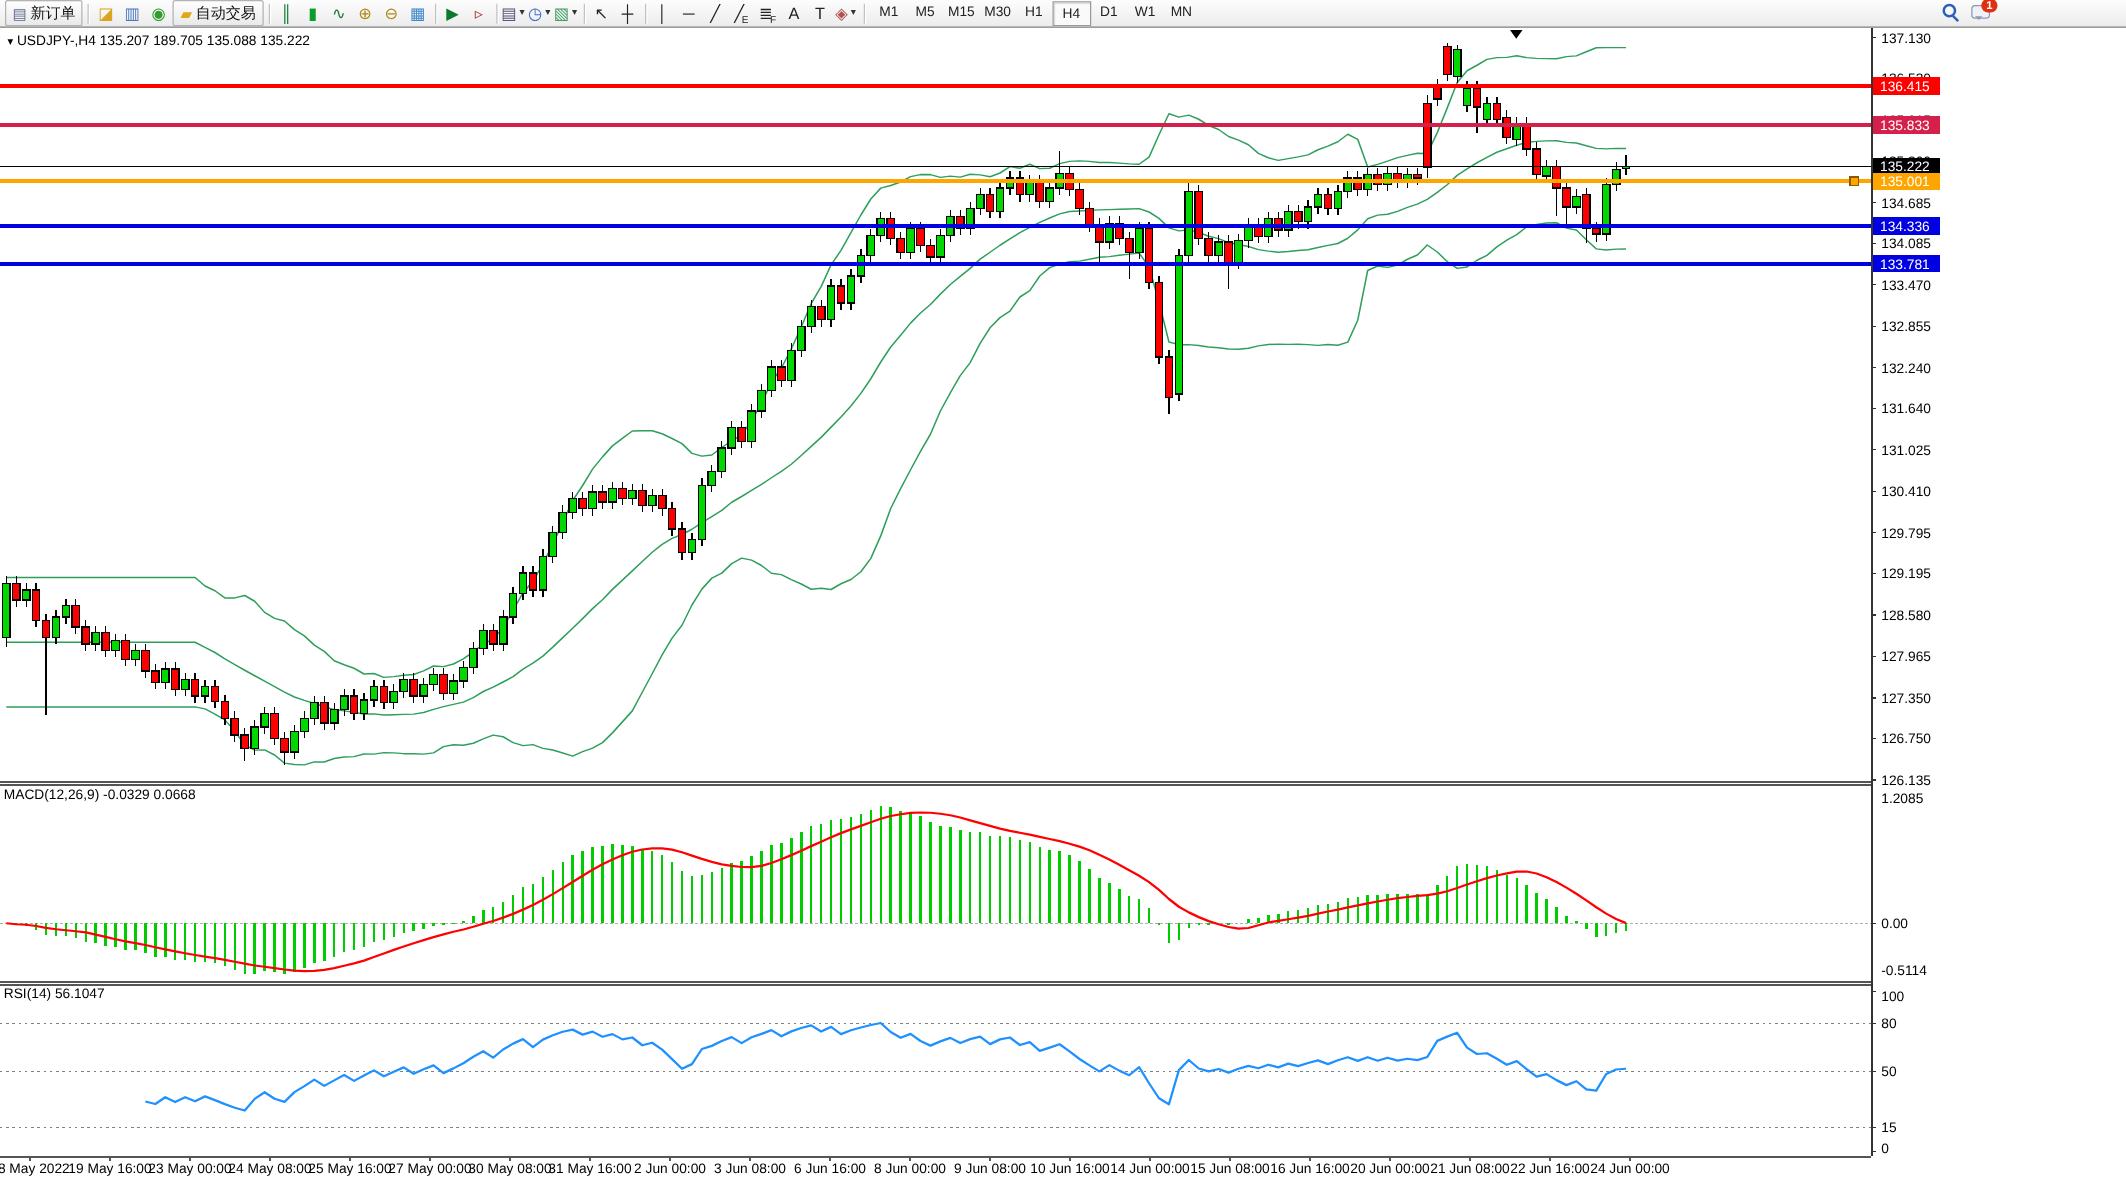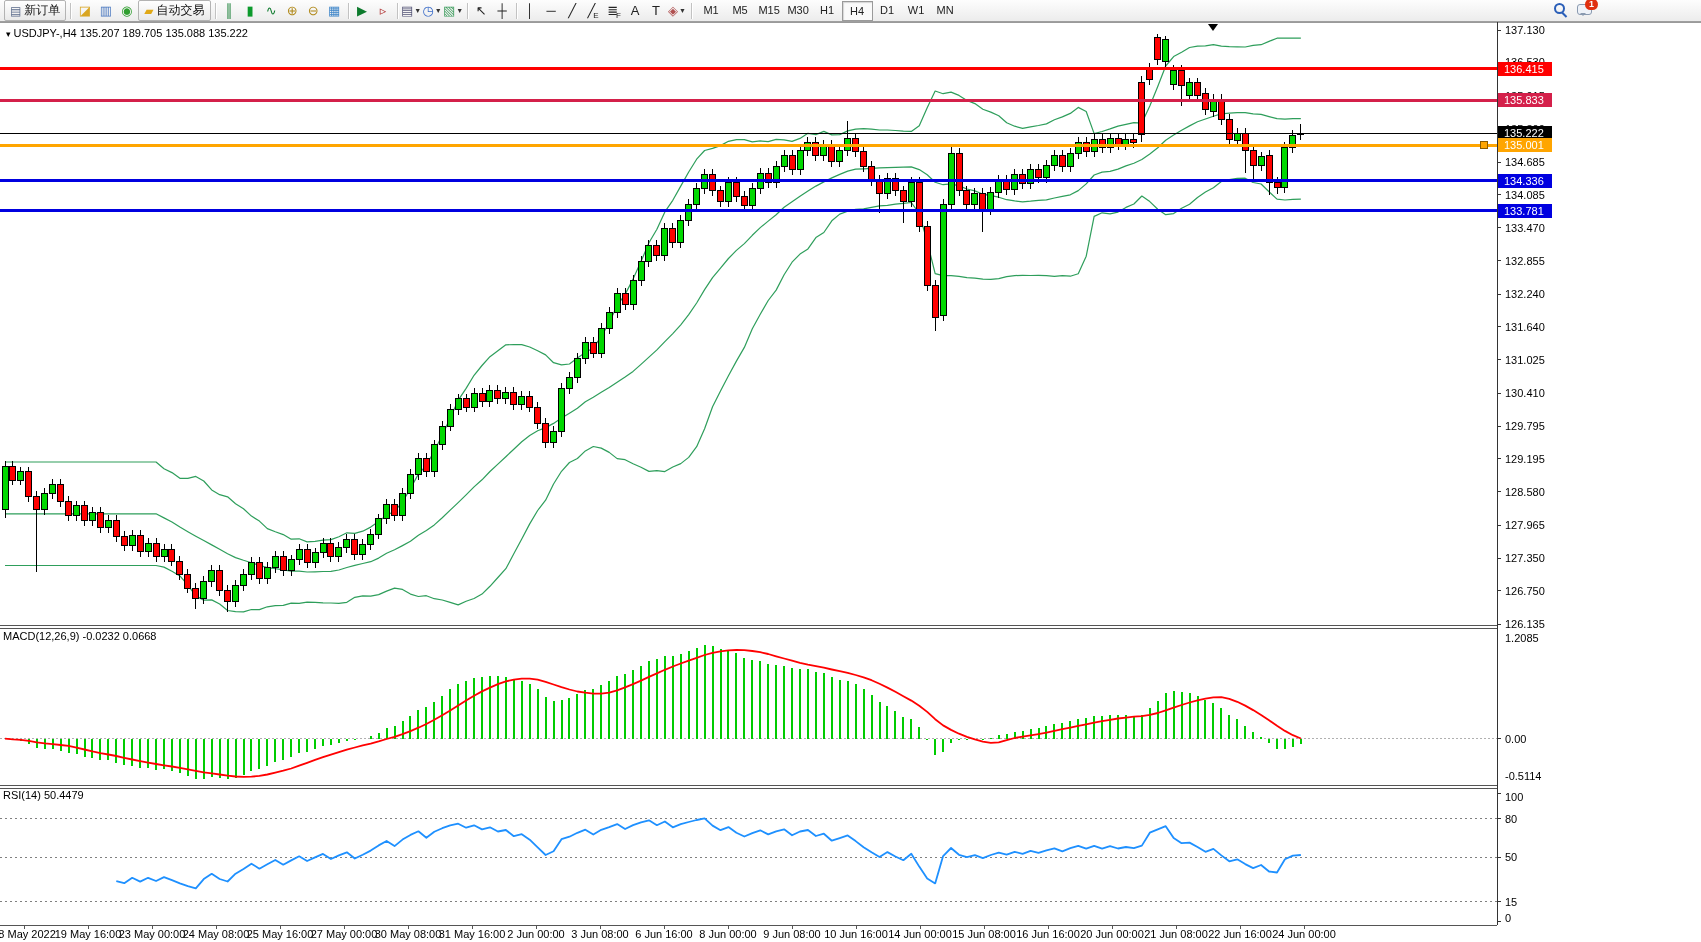--- a/index.html
+++ b/index.html
@@ -776,14 +776,14 @@
     <span class="mag"></span>
     <span class="bubble">
       <span class="badge">1</span>
     </span>
   </span>
 </div>
 
 <div class="ovl" style="left:6px;top:27px">
   <span class="arrow">▾</span><span>USDJPY-,H4  135.207 189.705 135.088 135.222</span>
 </div>
-<div class="ovl" style="left:3px;top:630px">MACD(12,26,9) -0.0232 0.0668</div>
-<div class="ovl" style="left:3px;top:789px">RSI(14) 50.4479</div>
+<div class="ovl" style="left:3px;top:630px">MACD(12,26,9) -0.0329 0.0668</div>
+<div class="ovl" style="left:3px;top:789px">RSI(14) 56.1047</div>
 
 </body></html>

